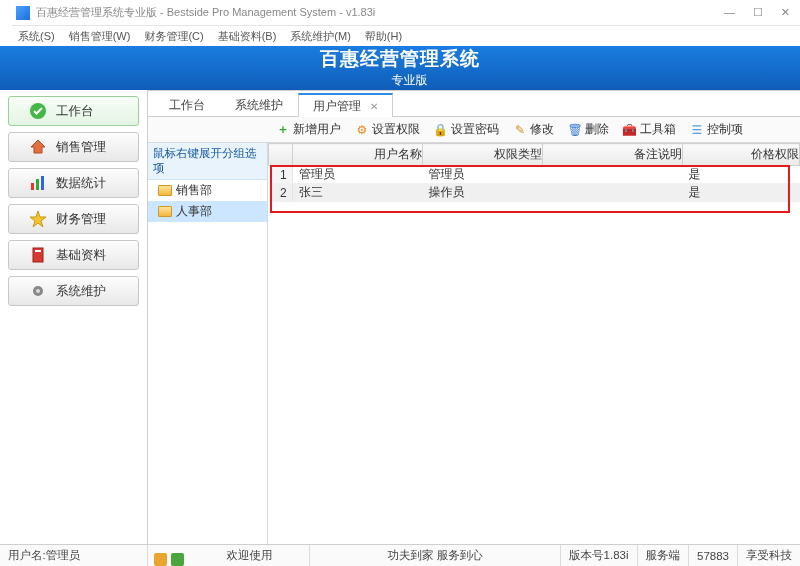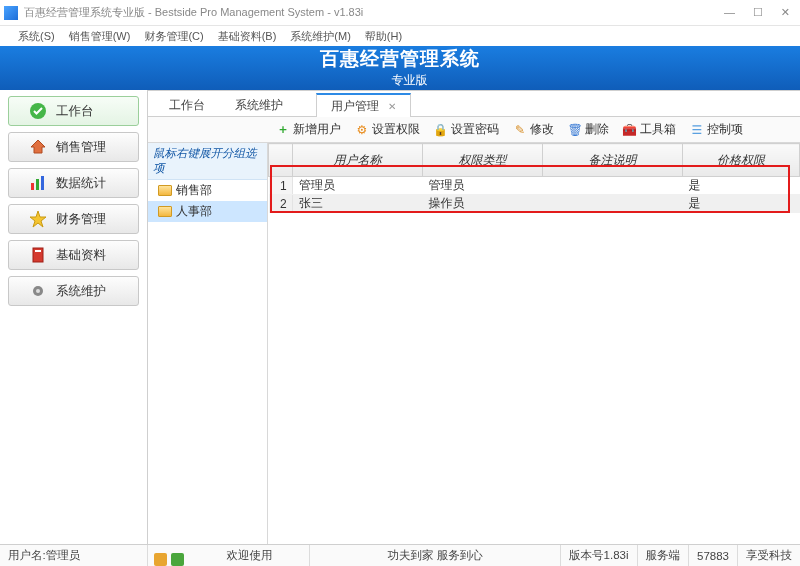--- a/index.html
+++ b/index.html
@@ -1,18 +1,18 @@
 <!DOCTYPE html>
 <html><head>
 <meta charset="utf-8">
 <style>
 * { box-sizing: border-box; margin: 0; padding: 0; font-family: "Microsoft YaHei", "SimSun", sans-serif; }
 body { width: 800px; height: 566px; background: #fff; overflow: hidden; font-size: 12px; color: #333; }
 
-.titlebar { height: 26px; background: #fff; display: flex; align-items: center; padding: 0 4px; border-bottom: 1px solid #e5e5e5; }
+.titlebar { height: 26px; background: #fff; display: flex; align-items: center; padding: 0 4px; border-bottom: 1px solid #e5e5e5; margin-left: 12px; }
 .titlebar .app-icon { width: 14px; height: 14px; background: linear-gradient(135deg,#4aa3ff,#1e6fd9); margin-right: 6px; }
 .titlebar .title { color: #888; font-size: 11px; flex: 1; }
 .titlebar .win-controls { display: flex; gap: 18px; padding-right: 6px; }
 .titlebar .win-controls span { color: #888; font-size: 11px; cursor: pointer; }
 
 .menubar { height: 20px; background: #fff; display: flex; align-items: center; gap: 14px; padding-left: 18px; font-size: 11px; color: #555; }
 .menubar span { cursor: pointer; }
 
 .banner { height: 44px; background: linear-gradient(#1a7de0,#0f5db9); display: flex; align-items: center; padding: 0 14px; color: #fff; flex-direction: column; }
 .banner .brand { font-size: 19px; font-weight: bold; letter-spacing: 1px; }
@@ -23,37 +23,37 @@
 
 .sidebar { width: 148px; border-right: 1px solid #cfcfcf; background: #fff; padding: 6px 8px; display: flex; flex-direction: column; gap: 6px; }
 .sbtn { height: 30px; border: 1px solid #c8c8c8; border-radius: 3px; background: linear-gradient(#fdfdfd,#e8e8e8); display: flex; align-items: center; padding-left: 20px; gap: 9px; cursor: pointer; font-size: 12.5px; color: #333; }
 .sbtn.primary { border-color: #9bcf9b; background: linear-gradient(#f7fdf7,#e4f4e4); }
 .sbtn .ic { width: 18px; height: 18px; display: flex; align-items: center; justify-content: center; }
 
 .content { flex: 1; display: flex; flex-direction: column; border-top: 1px solid #cfcfcf; }
 
 .tabs { height: 26px; display: flex; align-items: flex-end; background: #fff; padding-left: 6px; border-bottom: 1px solid #cfcfcf; gap: 0; }
 .tab { height: 24px; padding: 0 14px; display: flex; align-items: center; gap: 5px; font-size: 12px; color: #444; border: 1px solid transparent; border-bottom: none; cursor: pointer; position: relative; top: 1px; }
-.tab.active { background: #fff; border-color: #cfcfcf; border-top: 2px solid #2d8ae5; margin-left: 18px; }
+.tab.active { background: #fff; border-color: #cfcfcf; border-top: 2px solid #2d8ae5; }
 .tab .tab-x { color: #999; font-size: 10px; margin-left: 4px; }
 
 .toolbar { height: 26px; border-bottom: 1px solid #d8d8d8; display: flex; align-items: center; gap: 14px; padding-left: 128px; font-size: 12px; color: #333; background: #fafafa; }
 .tbtn { display: flex; align-items: center; gap: 3px; cursor: pointer; }
 .tbtn .ti { width: 14px; height: 14px; display: inline-flex; align-items: center; justify-content: center; font-size: 12px; }
 
 .workarea { flex: 1; display: flex; }
 .tree { width: 120px; border-right: 1px solid #d8d8d8; font-size: 12px; }
-.tree-head { background: #e9f3fc; color: #1257a5; padding: 3px 5px; border-bottom: 1px solid #d0e3f5; font-size: 11.5px; font-style: italic; }
+.tree-head { background: #e9f3fc; color: #1257a5; padding: 3px 5px; border-bottom: 1px solid #d0e3f5; font-size: 11.5px; }
 .tree-item { display: flex; align-items: center; gap: 4px; padding: 2px 4px 2px 10px; cursor: pointer; }
 .tree-item.sel { background: #cde6ff; }
 .folder-ic { width: 14px; height: 11px; background: linear-gradient(#ffe49c,#f3b73f); border: 1px solid #d19a22; border-radius: 1px; }
 
 .grid { flex: 1; position: relative; }
 .grid table { width: 100%; border-collapse: collapse; font-size: 12px; }
-.grid th { background: linear-gradient(#fafafa,#eaeaea); border: 1px solid #d0d0d0; height: 33px; font-weight: normal; color: #333; text-align: center; font-style: italic; }
+.grid th { background: linear-gradient(#fafafa,#eaeaea); border: 1px solid #d0d0d0; height: 22px; font-weight: normal; color: #333; text-align: right; }
 .grid th.rownum { width: 24px; }
 .grid td { border-bottom: 1px solid #f0f0f0; height: 18px; padding-left: 6px; text-align: left; }
 .grid td.rownum { text-align: center; background: #f5f5f5; border-right: 1px solid #e3e3e3; }
 .grid tr.sel td { background: #f0f0f0; }
 .redbox { position: absolute; border: 2px solid #e31b1b; pointer-events: none; }
 
 .statusbar { height: 22px; border-top: 1px solid #cfcfcf; display: flex; align-items: flex-end; font-size: 11.5px; color: #444; background: #fafafa; }
 .statusbar .cell { padding: 0 8px; border-right: 1px solid #dcdcdc; height: 100%; display: flex; align-items: center; }
 .statusbar .cell.flex { flex: 1; justify-content: center; }
 .statusbar .icons { display: flex; gap: 4px; padding: 0 6px; }

